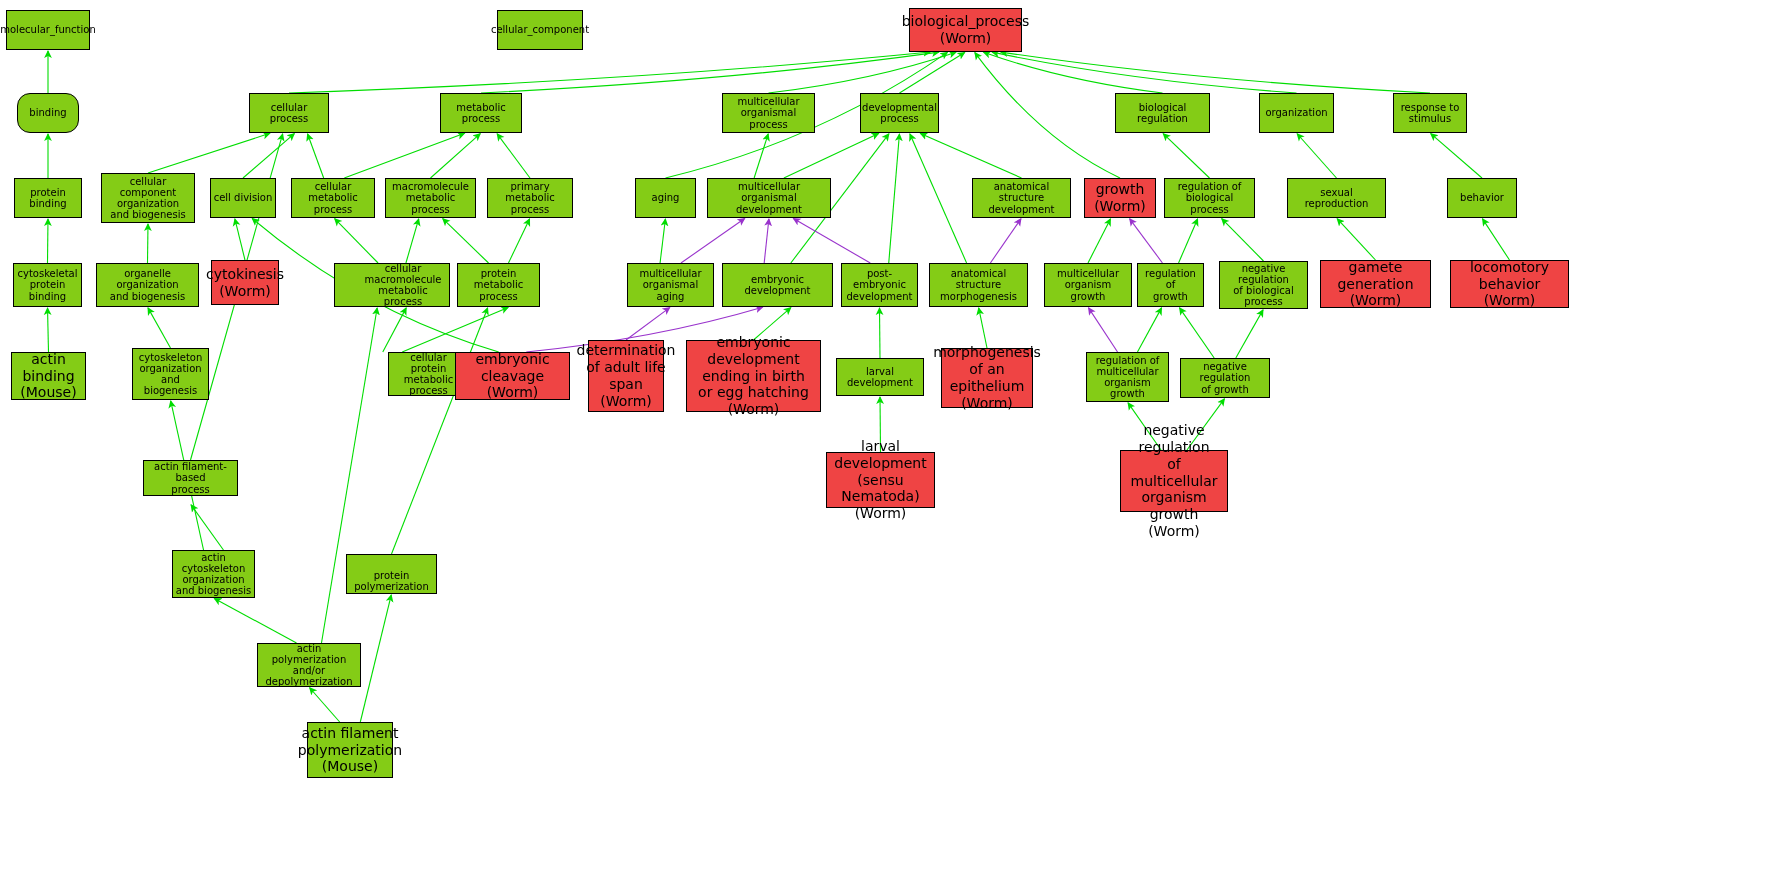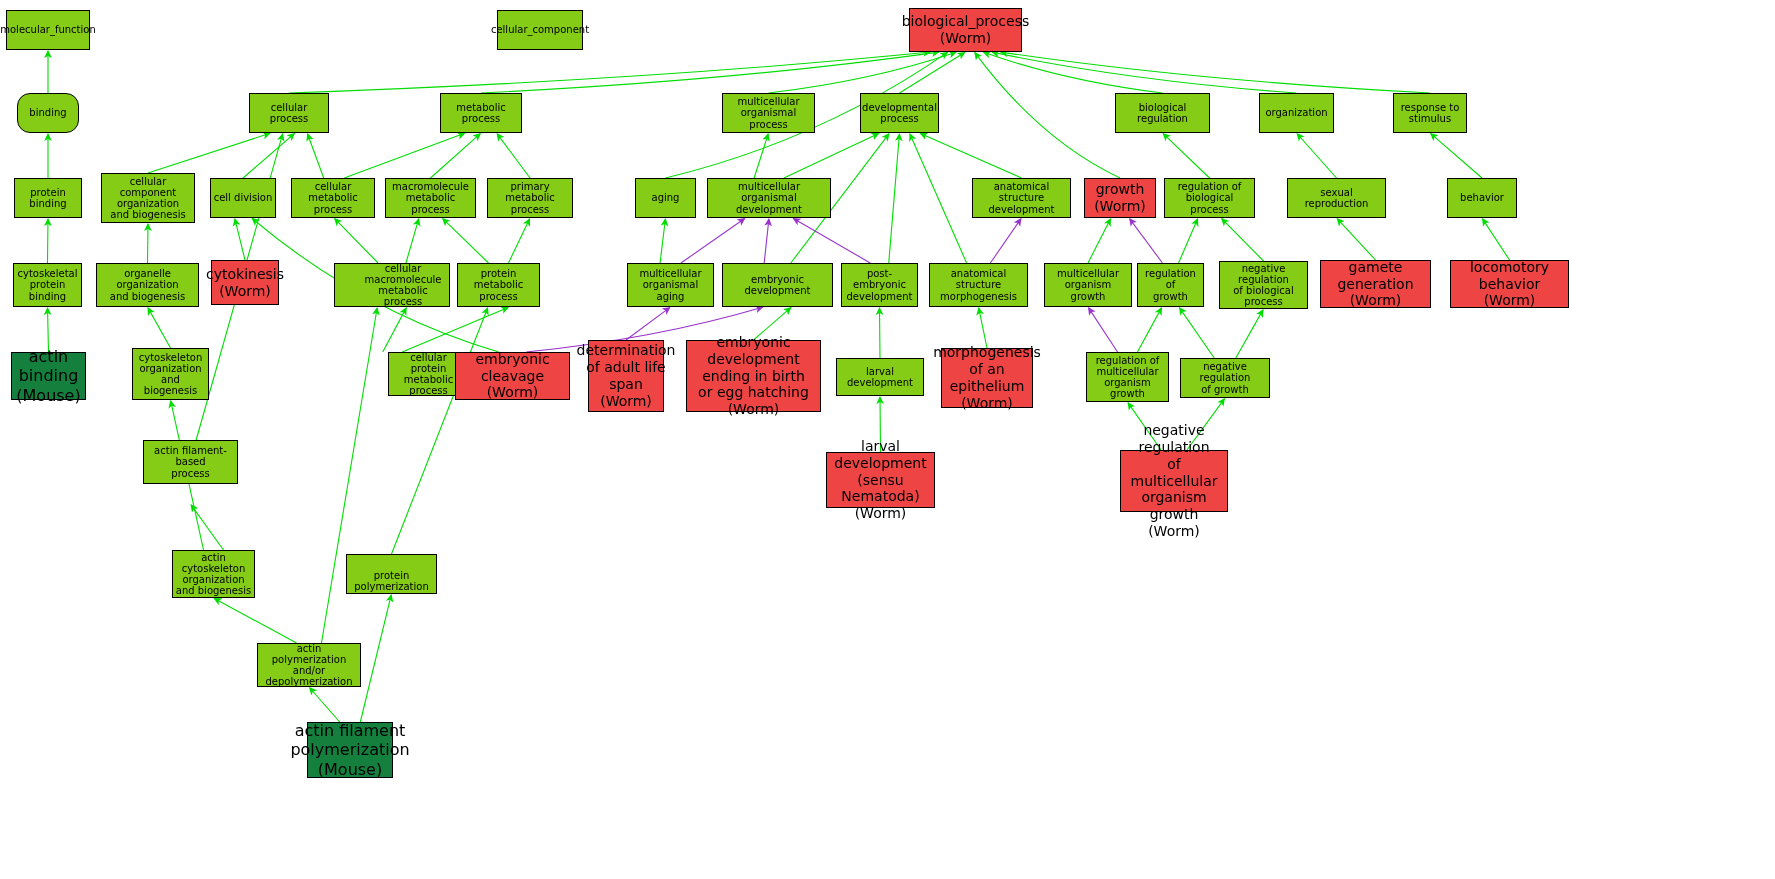--- a/index.html
+++ b/index.html
@@ -4,21 +4,21 @@
 <title>GO DAG</title>
 <style>
   html,body{margin:0;padding:0;background:#ffffff;}
   body{font-family:"DejaVu Sans","Liberation Sans",sans-serif;}
   #canvas{position:relative;width:1775px;height:879px;background:#ffffff;overflow:hidden;}
   svg#edges{position:absolute;left:0;top:0;width:1775px;height:879px;pointer-events:none;}
   .node{position:absolute;box-sizing:border-box;border:1px solid #000000;background:#84cc16;
         display:flex;align-items:center;justify-content:center;text-align:center;
         font-size:10px;line-height:1.12;color:#000000;padding:1px 2px;}
   .node.worm{background:#ef4444;font-size:14px;line-height:1.2;}
-  .node.mouse{background:#15803d;font-size:16px;line-height:1.2;}
+  .node.mouse{background:#84cc16;font-size:14px;line-height:1.2;}
   .node.root{font-size:14px;}
   .node span{display:block;white-space:pre-line;}
 </style>
 </head>
 <body>
 
 <div id="canvas">
   <svg id="edges" xmlns="http://www.w3.org/2000/svg">
     <defs>
       <marker id="arrow-green" markerWidth="9" markerHeight="9" refX="7" refY="4.5" orient="auto" markerUnits="userSpaceOnUse">
@@ -281,21 +281,21 @@
 organism growth</span>
       </div>
       <div class="node" style="left: 1180px; top: 358px; width: 90px; height: 40px;">
         <span>negative regulation
 of growth</span>
       </div>
       <div class="node mouse" style="left: 11px; top: 352px; width: 75px; height: 48px;">
         <span>actin binding
 (Mouse)</span>
       </div>
-      <div class="node" style="left: 143px; top: 440px; width: 95px; height: 44px;">
+      <div class="node" style="left: 143px; top: 460px; width: 95px; height: 36px;">
         <span>actin filament-based
 process</span>
       </div>
       <div class="node worm" style="left: 826px; top: 452px; width: 109px; height: 56px;">
         <span>larval development
 (sensu Nematoda)
 (Worm)</span>
       </div>
       <div class="node worm" style="left: 1120px; top: 450px; width: 108px; height: 62px;">
         <span>negative regulation

